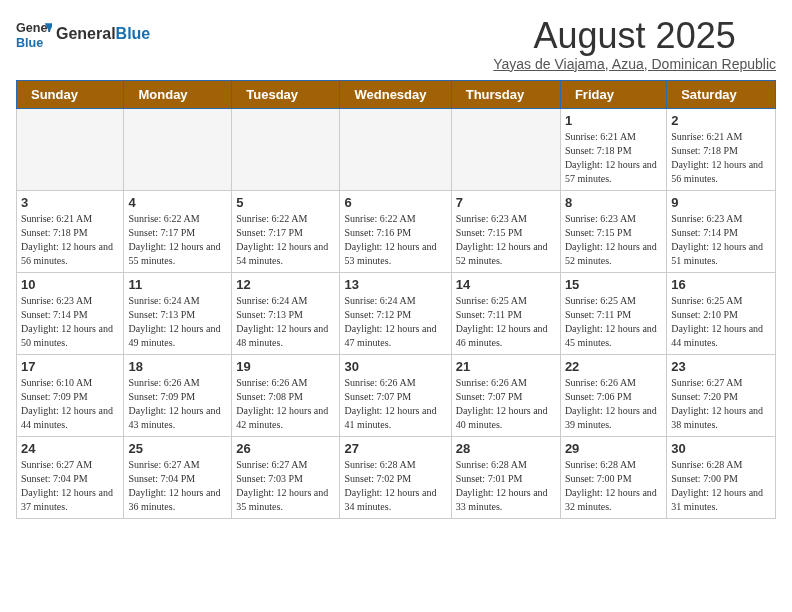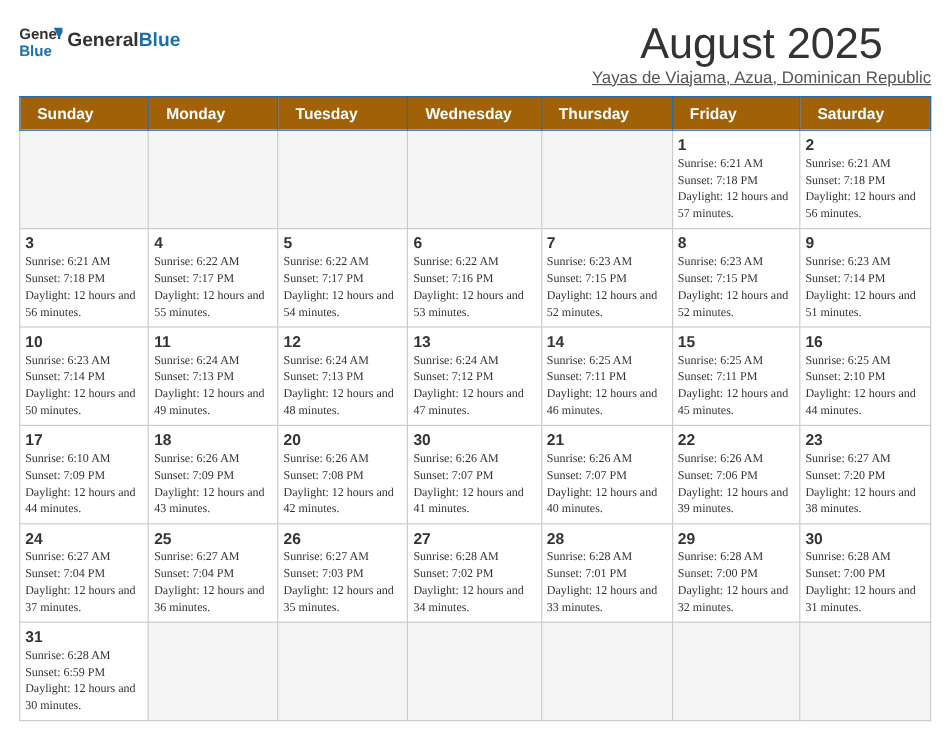--- a/index.html
+++ b/index.html
@@ -253,21 +253,21 @@
 and 44 minutes.</div>
         </td>
         <td>
           <span class="day-number">18</span>
           <div class="day-info">Sunrise: 6:26 AM
 Sunset: 7:09 PM
 Daylight: 12 hours
 and 43 minutes.</div>
         </td>
         <td>
-          <span class="day-number">20</span>
+          <span class="day-number">19</span>
           <div class="day-info">Sunrise: 6:26 AM
 Sunset: 7:08 PM
 Daylight: 12 hours
 and 42 minutes.</div>
         </td>
         <td>
           <span class="day-number">30</span>
           <div class="day-info">Sunrise: 6:26 AM
 Sunset: 7:07 PM
 Daylight: 12 hours
@@ -338,30 +338,15 @@
 Daylight: 12 hours
 and 32 minutes.</div>
         </td>
         <td>
           <span class="day-number">30</span>
           <div class="day-info">Sunrise: 6:28 AM
 Sunset: 7:00 PM
 Daylight: 12 hours
 and 31 minutes.</div>
         </td>
-      </tr>
-      <tr class="week-row">
-        <td>
-          <span class="day-number">31</span>
-          <div class="day-info">Sunrise: 6:28 AM
-Sunset: 6:59 PM
-Daylight: 12 hours
-and 30 minutes.</div>
-        </td>
-        <td class="last-row"></td>
-        <td class="last-row"></td>
-        <td class="last-row"></td>
-        <td class="last-row"></td>
-        <td class="last-row"></td>
-        <td class="last-row"></td>
       </tr>
     </tbody>
 </table>
 
 </body></html>

